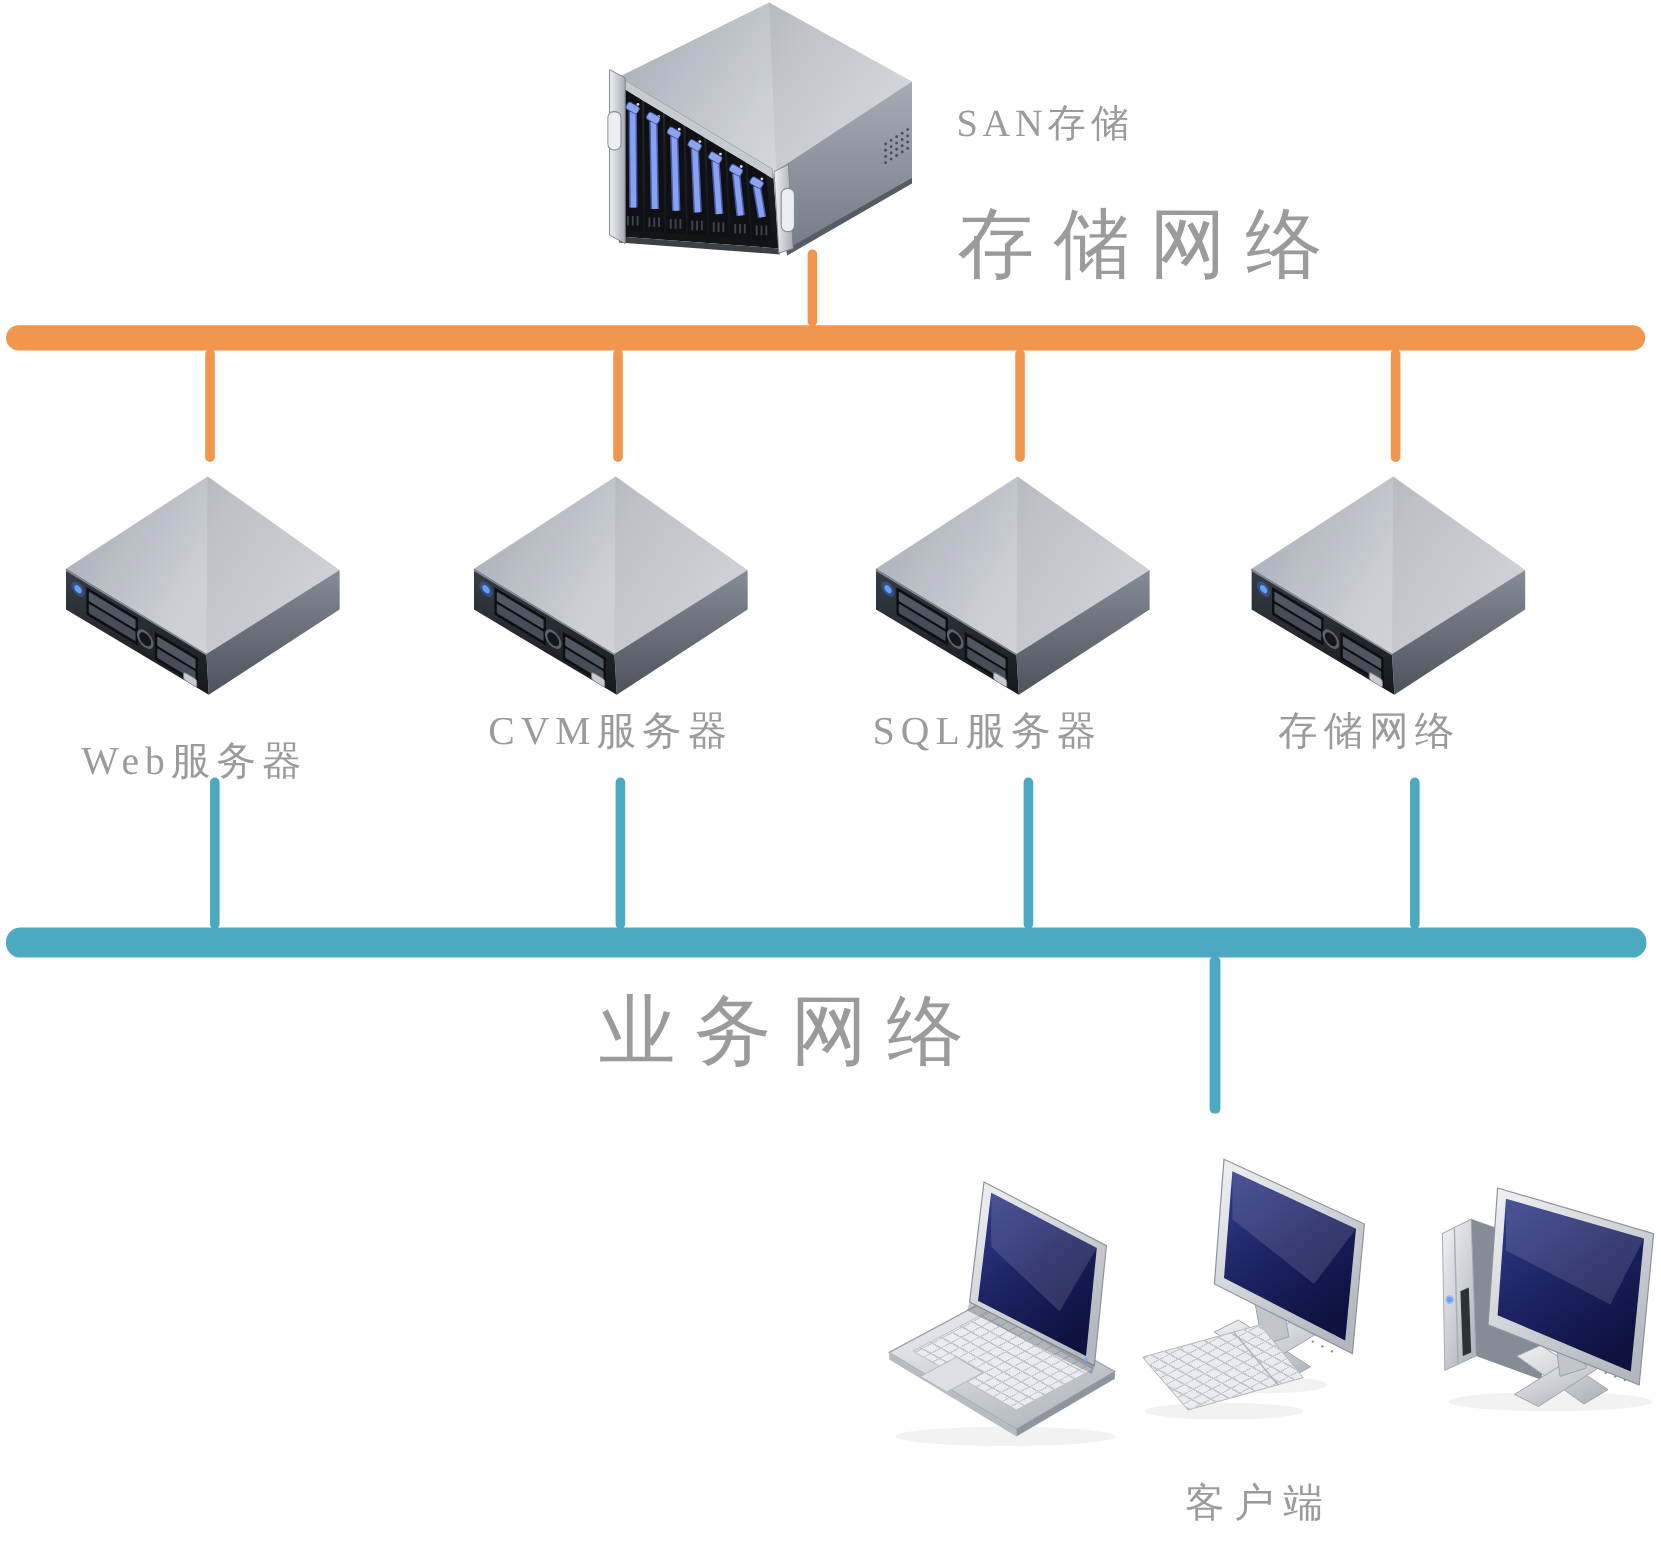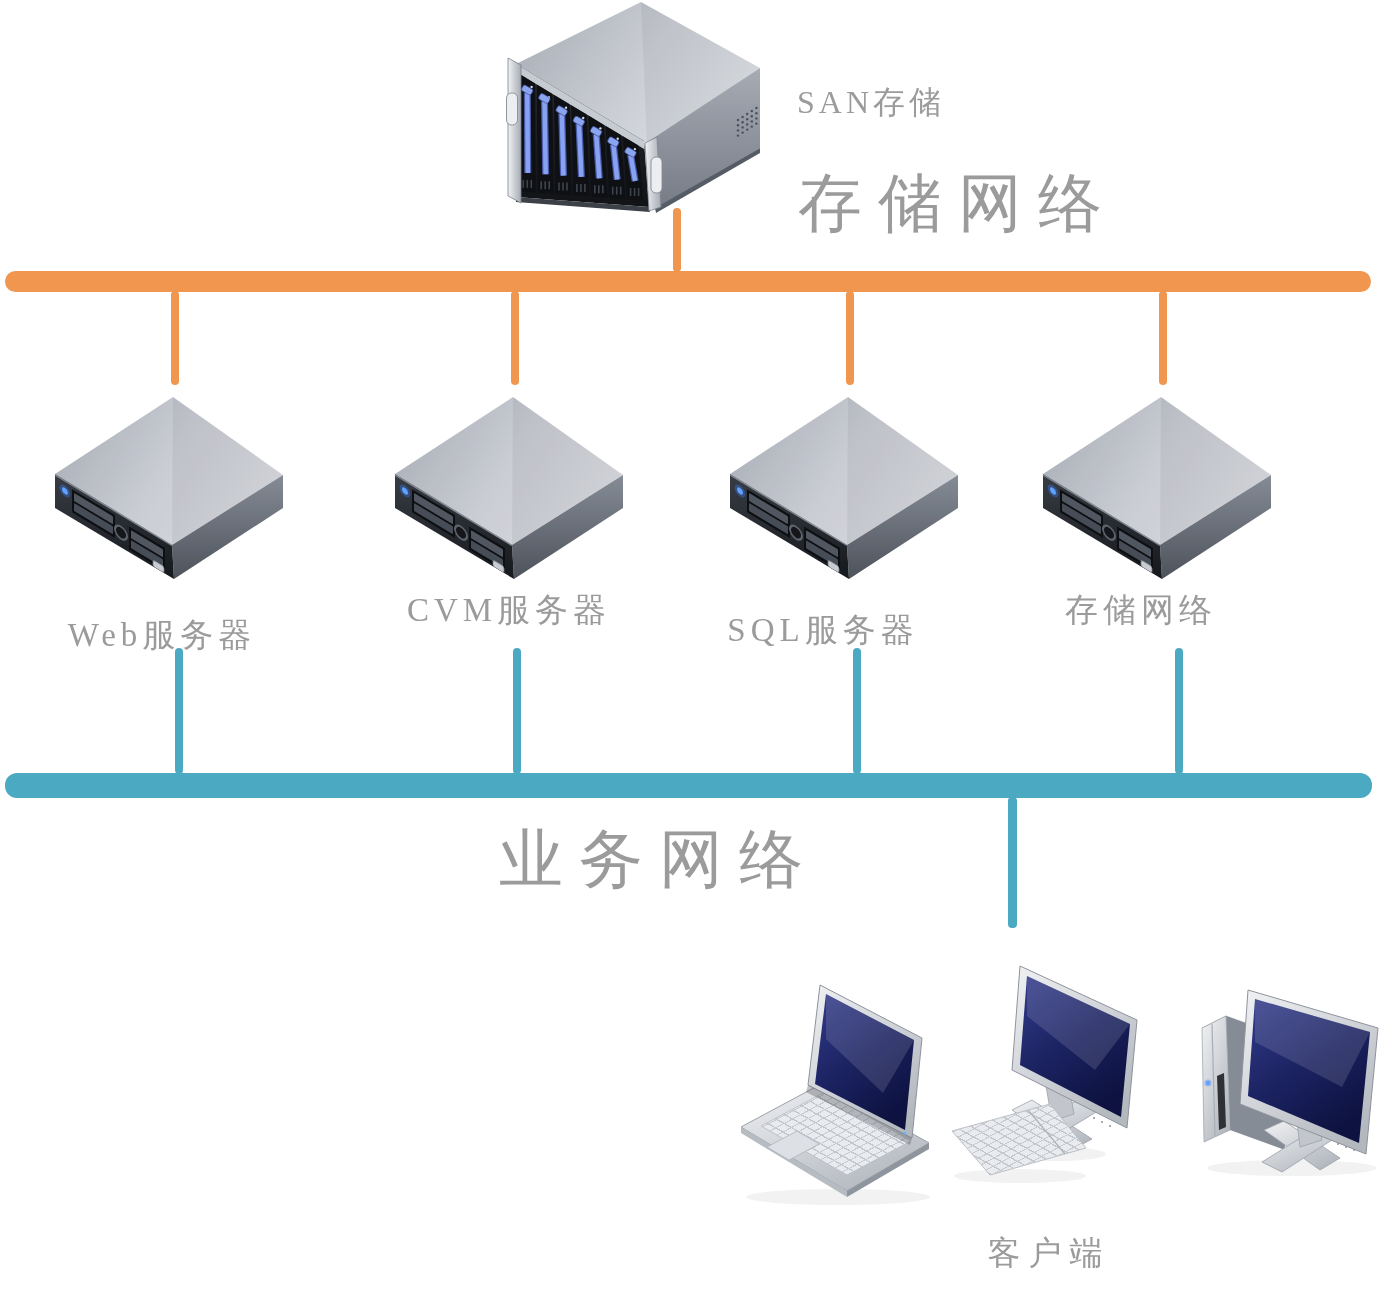--- a/index.html
+++ b/index.html
@@ -244,21 +244,21 @@
       </svg>
   </div>
   <div class="dev" style="left:1040px;top:396px;width:234px;height:186px">
     <svg width="234" height="186">
         <use href="#sym-server"></use>
       </svg>
   </div>
 
   <div class="lbl lbl-mid lbl-center" style="left:162px;top:618px">Web服务器</div>
   <div class="lbl lbl-mid lbl-center" style="left:509px;top:593px">CVM服务器</div>
-  <div class="lbl lbl-mid lbl-center" style="left:823px;top:613px">SQL服务器</div>
+  <div class="lbl lbl-mid lbl-center" style="left:823px;top:593px">SQL服务器</div>
   <div class="lbl lbl-mid lbl-center" style="left:1141px;top:593px">存储网络</div>
 
   <div class="drop drop-teal" style="left:175px;top:648px;height:126px"></div>
   <div class="drop drop-teal" style="left:513px;top:648px;height:126px"></div>
   <div class="drop drop-teal" style="left:853px;top:648px;height:126px"></div>
   <div class="drop drop-teal" style="left:1175px;top:648px;height:126px"></div>
   <div class="bus bus-business"></div>
   <div class="drop drop-teal" style="left:1008px;top:797px;height:131px;width:9px"></div>
 
   <div class="lbl lbl-big lbl-center" style="left:659px;top:826px">业务网络</div>

